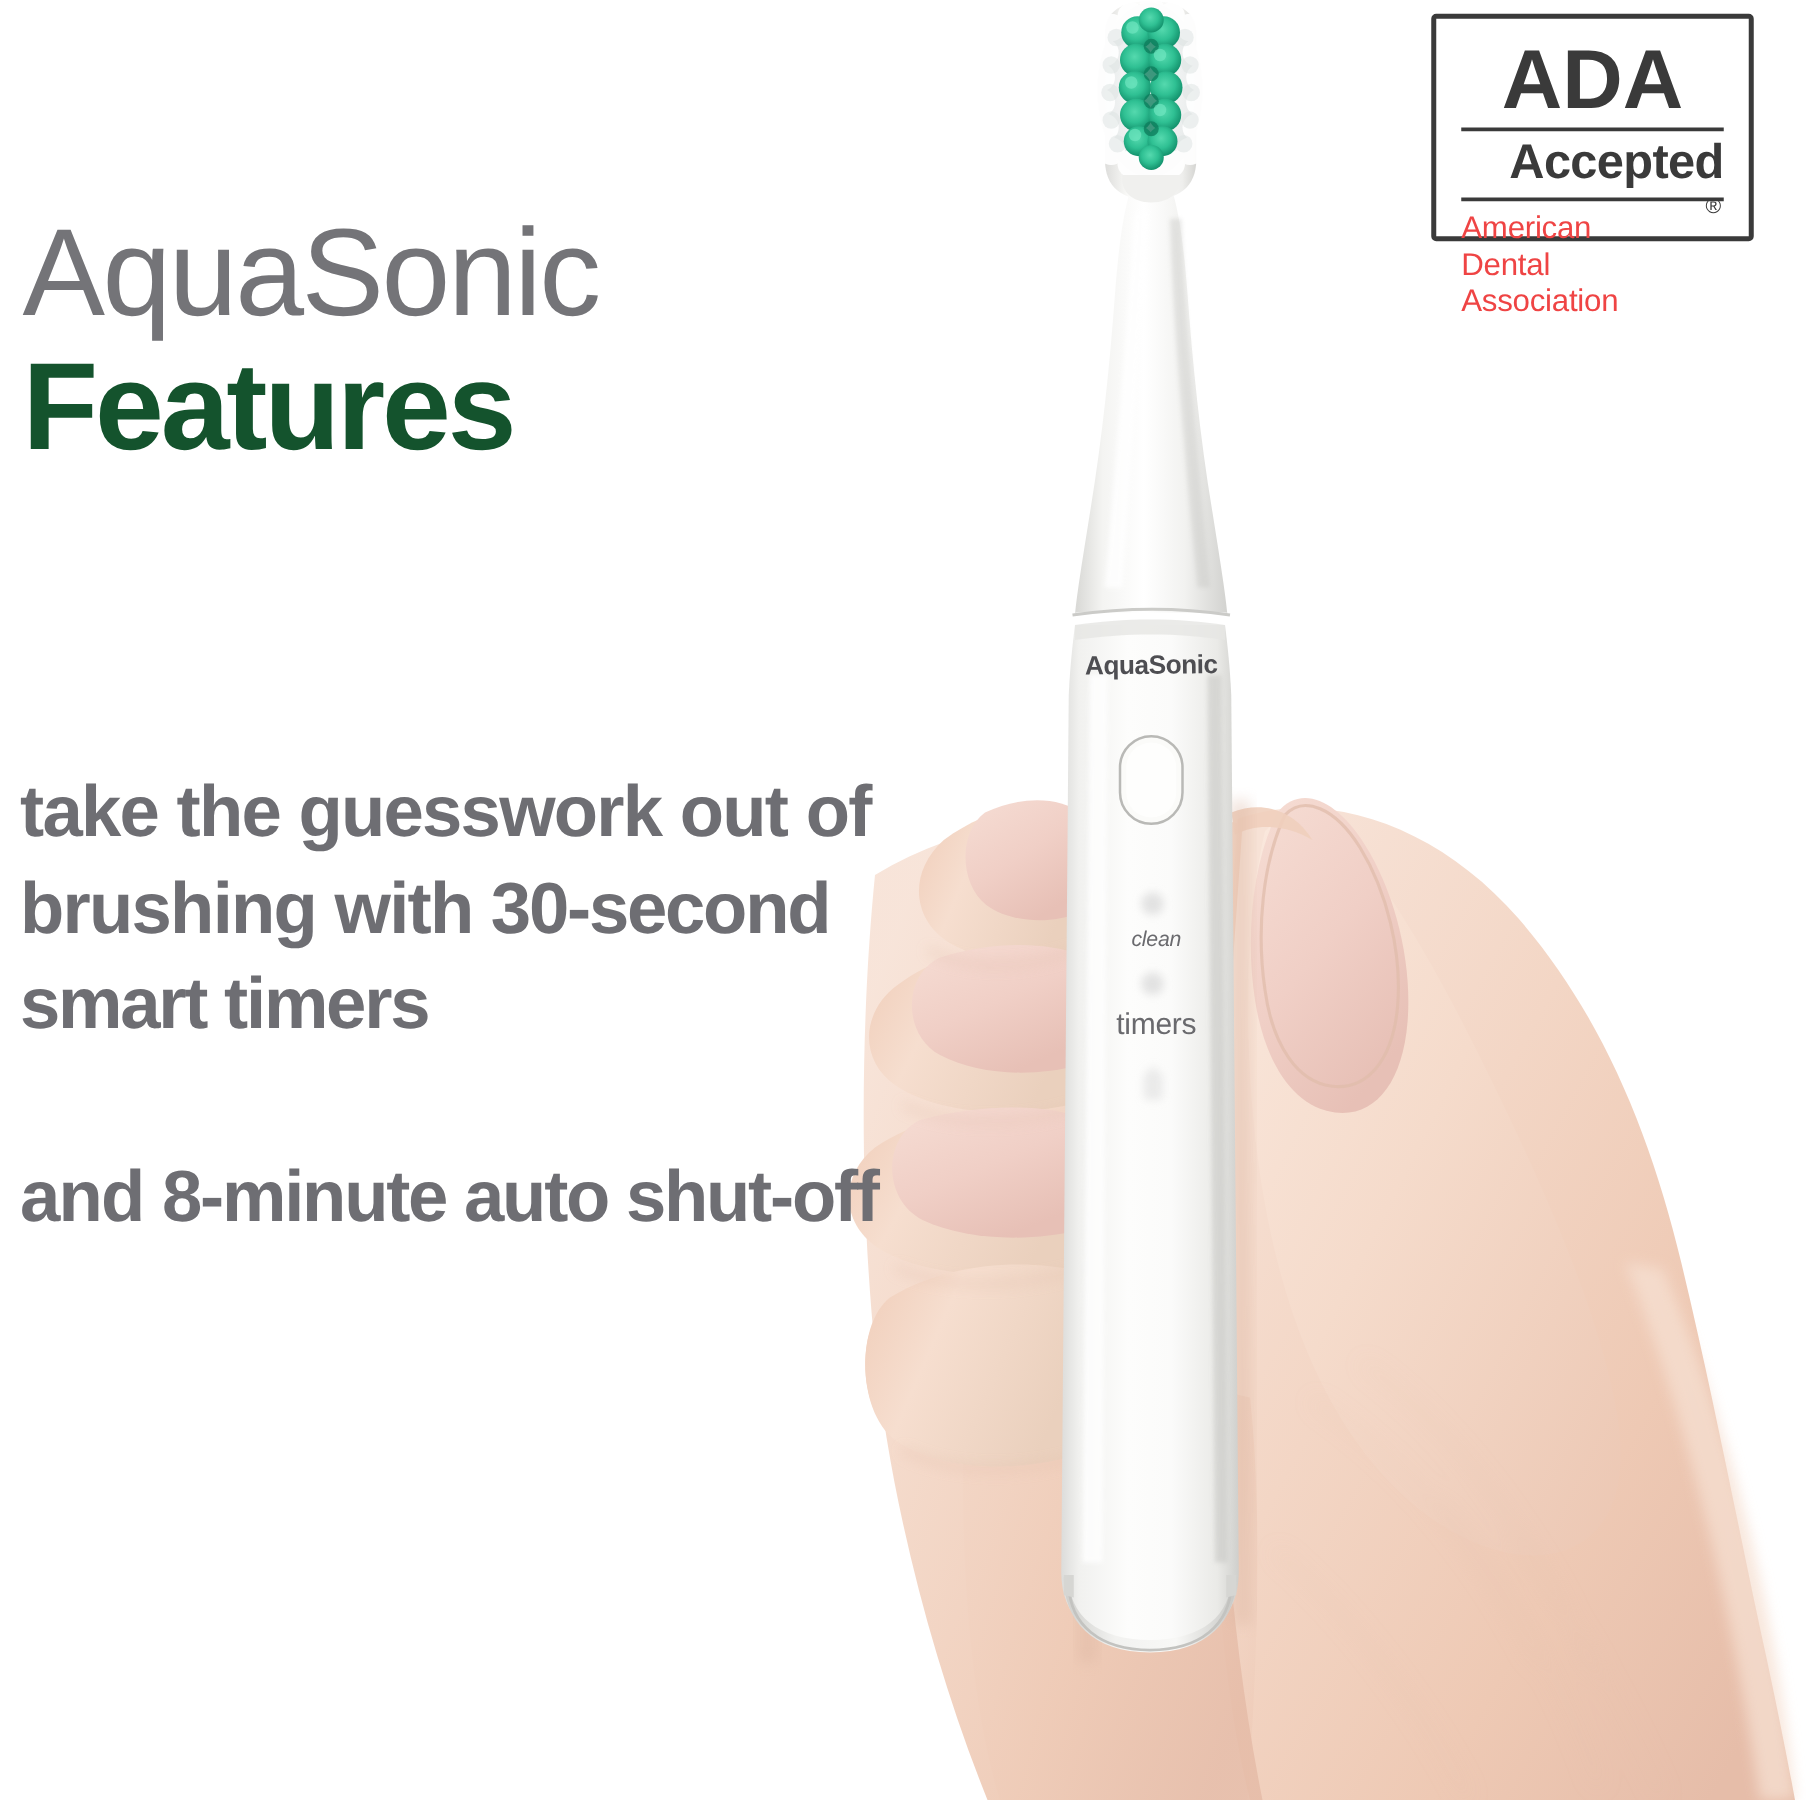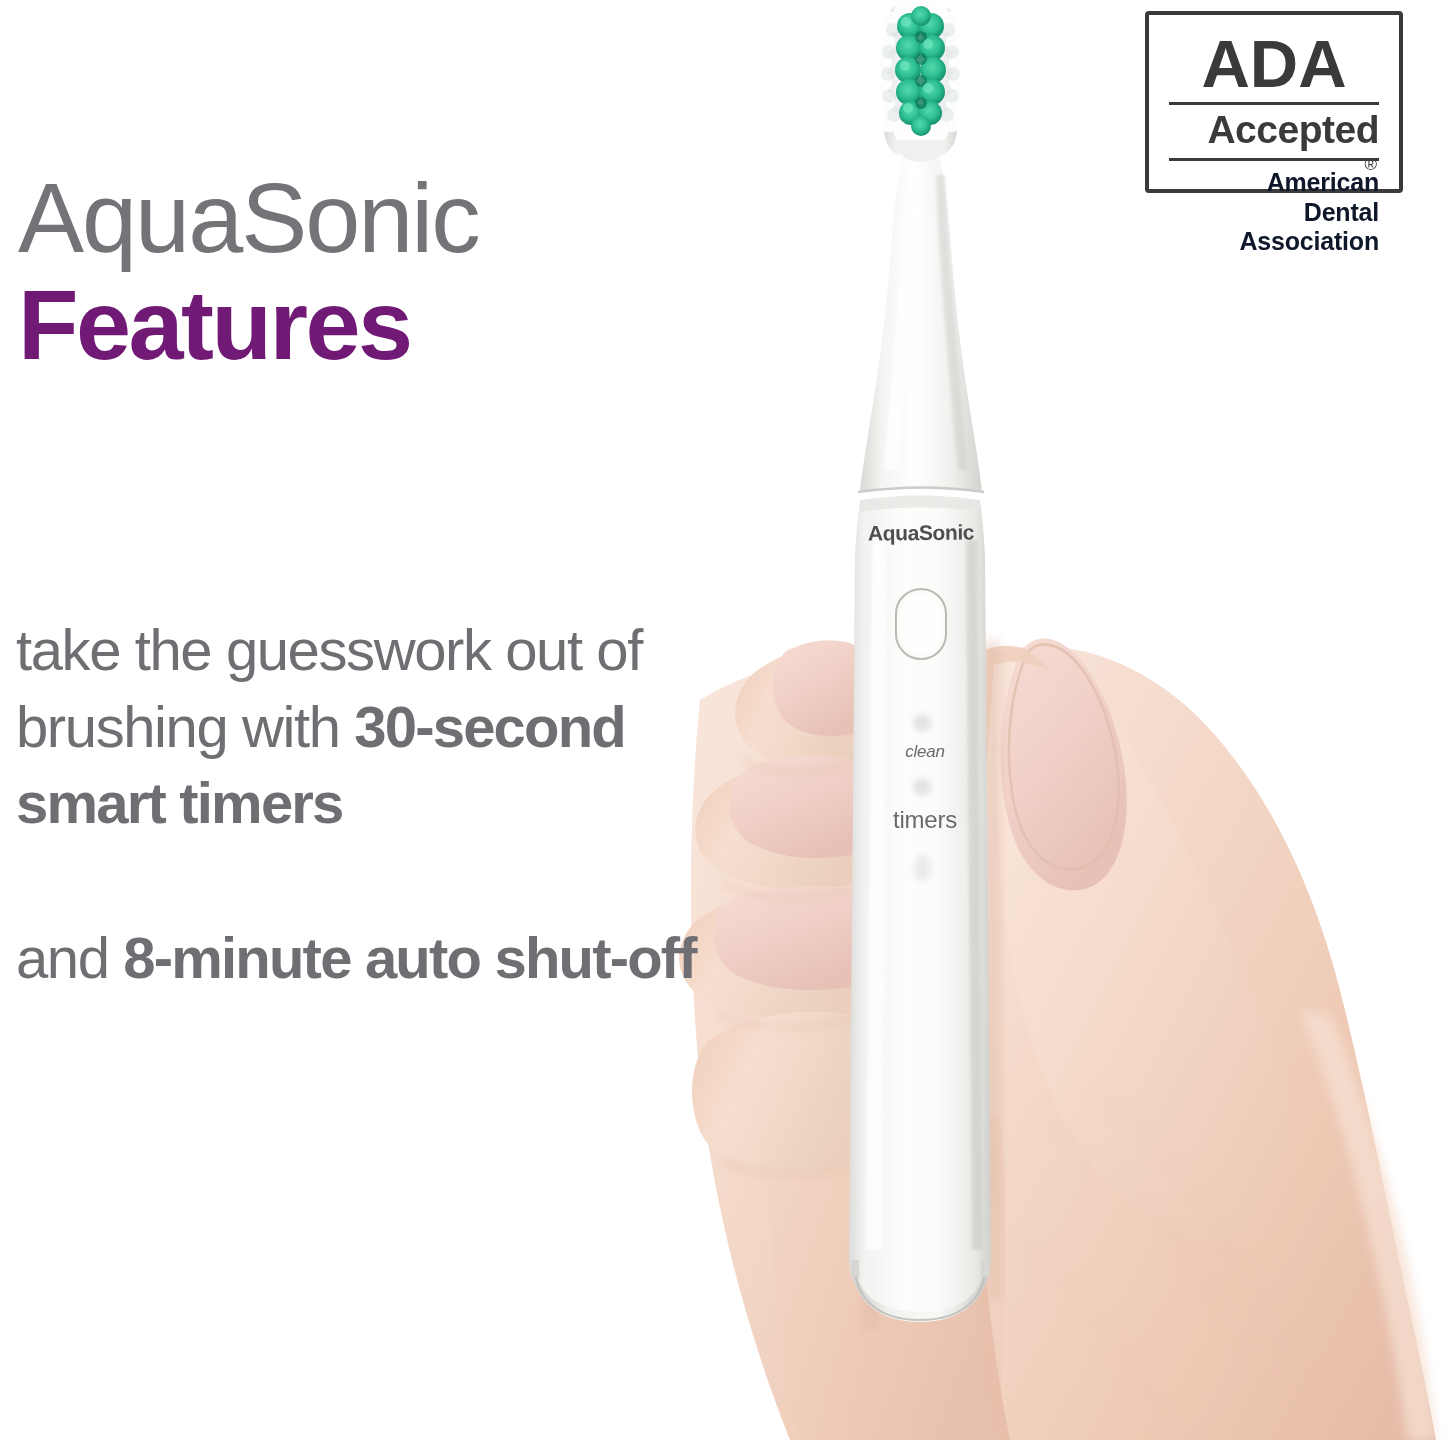--- a/index.html
+++ b/index.html
@@ -37,21 +37,21 @@
     font-size: 99px;
     font-weight: 300;
     letter-spacing: -2px;
     color: #747478;
   }
   #headline .hl-line2 {
     display: block;
     font-size: 99px;
     font-weight: 700;
     letter-spacing: -2.5px;
-    color: #701a75;
+    color: #14532d;
     margin-top: 6px;
   }
 
   #para-one {
     left: 16px;
     top: 612px;
     width: 760px;
     font-size: 58px;
     line-height: 1.32;
     color: #6e6e73;
@@ -59,21 +59,21 @@
   }
   #para-two {
     left: 16px;
     top: 920px;
     width: 700px;
     font-size: 58px;
     line-height: 1.32;
     color: #6e6e73;
     letter-spacing: -1.4px;
   }
-  .t-reg { font-weight: 400; }
+  .t-reg { font-weight: 700; }
   .t-bold { font-weight: 700; letter-spacing: -1.8px; }
 
   
   #ada-badge {
     position: absolute;
     left: 1145px;
     top: 11px;
     width: 258px;
     height: 182px;
     border: 4px solid #3a3a3a;
@@ -111,25 +111,24 @@
     line-height: 1.12;
     padding-bottom: 3px;
   }
   #ada-badge .ada-rule2 {
     height: 3px;
     background: #3a3a3a;
     margin: 4px 0 7px 0;
   }
   #ada-badge .ada-org {
     font-size: 25px;
-    font-weight: 700;
-    color: #0f172a;
+    font-weight: 400;
+    color: #ef4444;
     line-height: 1.18;
     letter-spacing: -0.2px;
-    text-align: right;
   }
   #ada-badge .ada-org span { display: block; }
   #ada-badge .ada-reg {
     position: absolute;
     right: 2px;
     bottom: 6px;
     font-size: 17px;
     color: #3a3a3a;
   }
 

